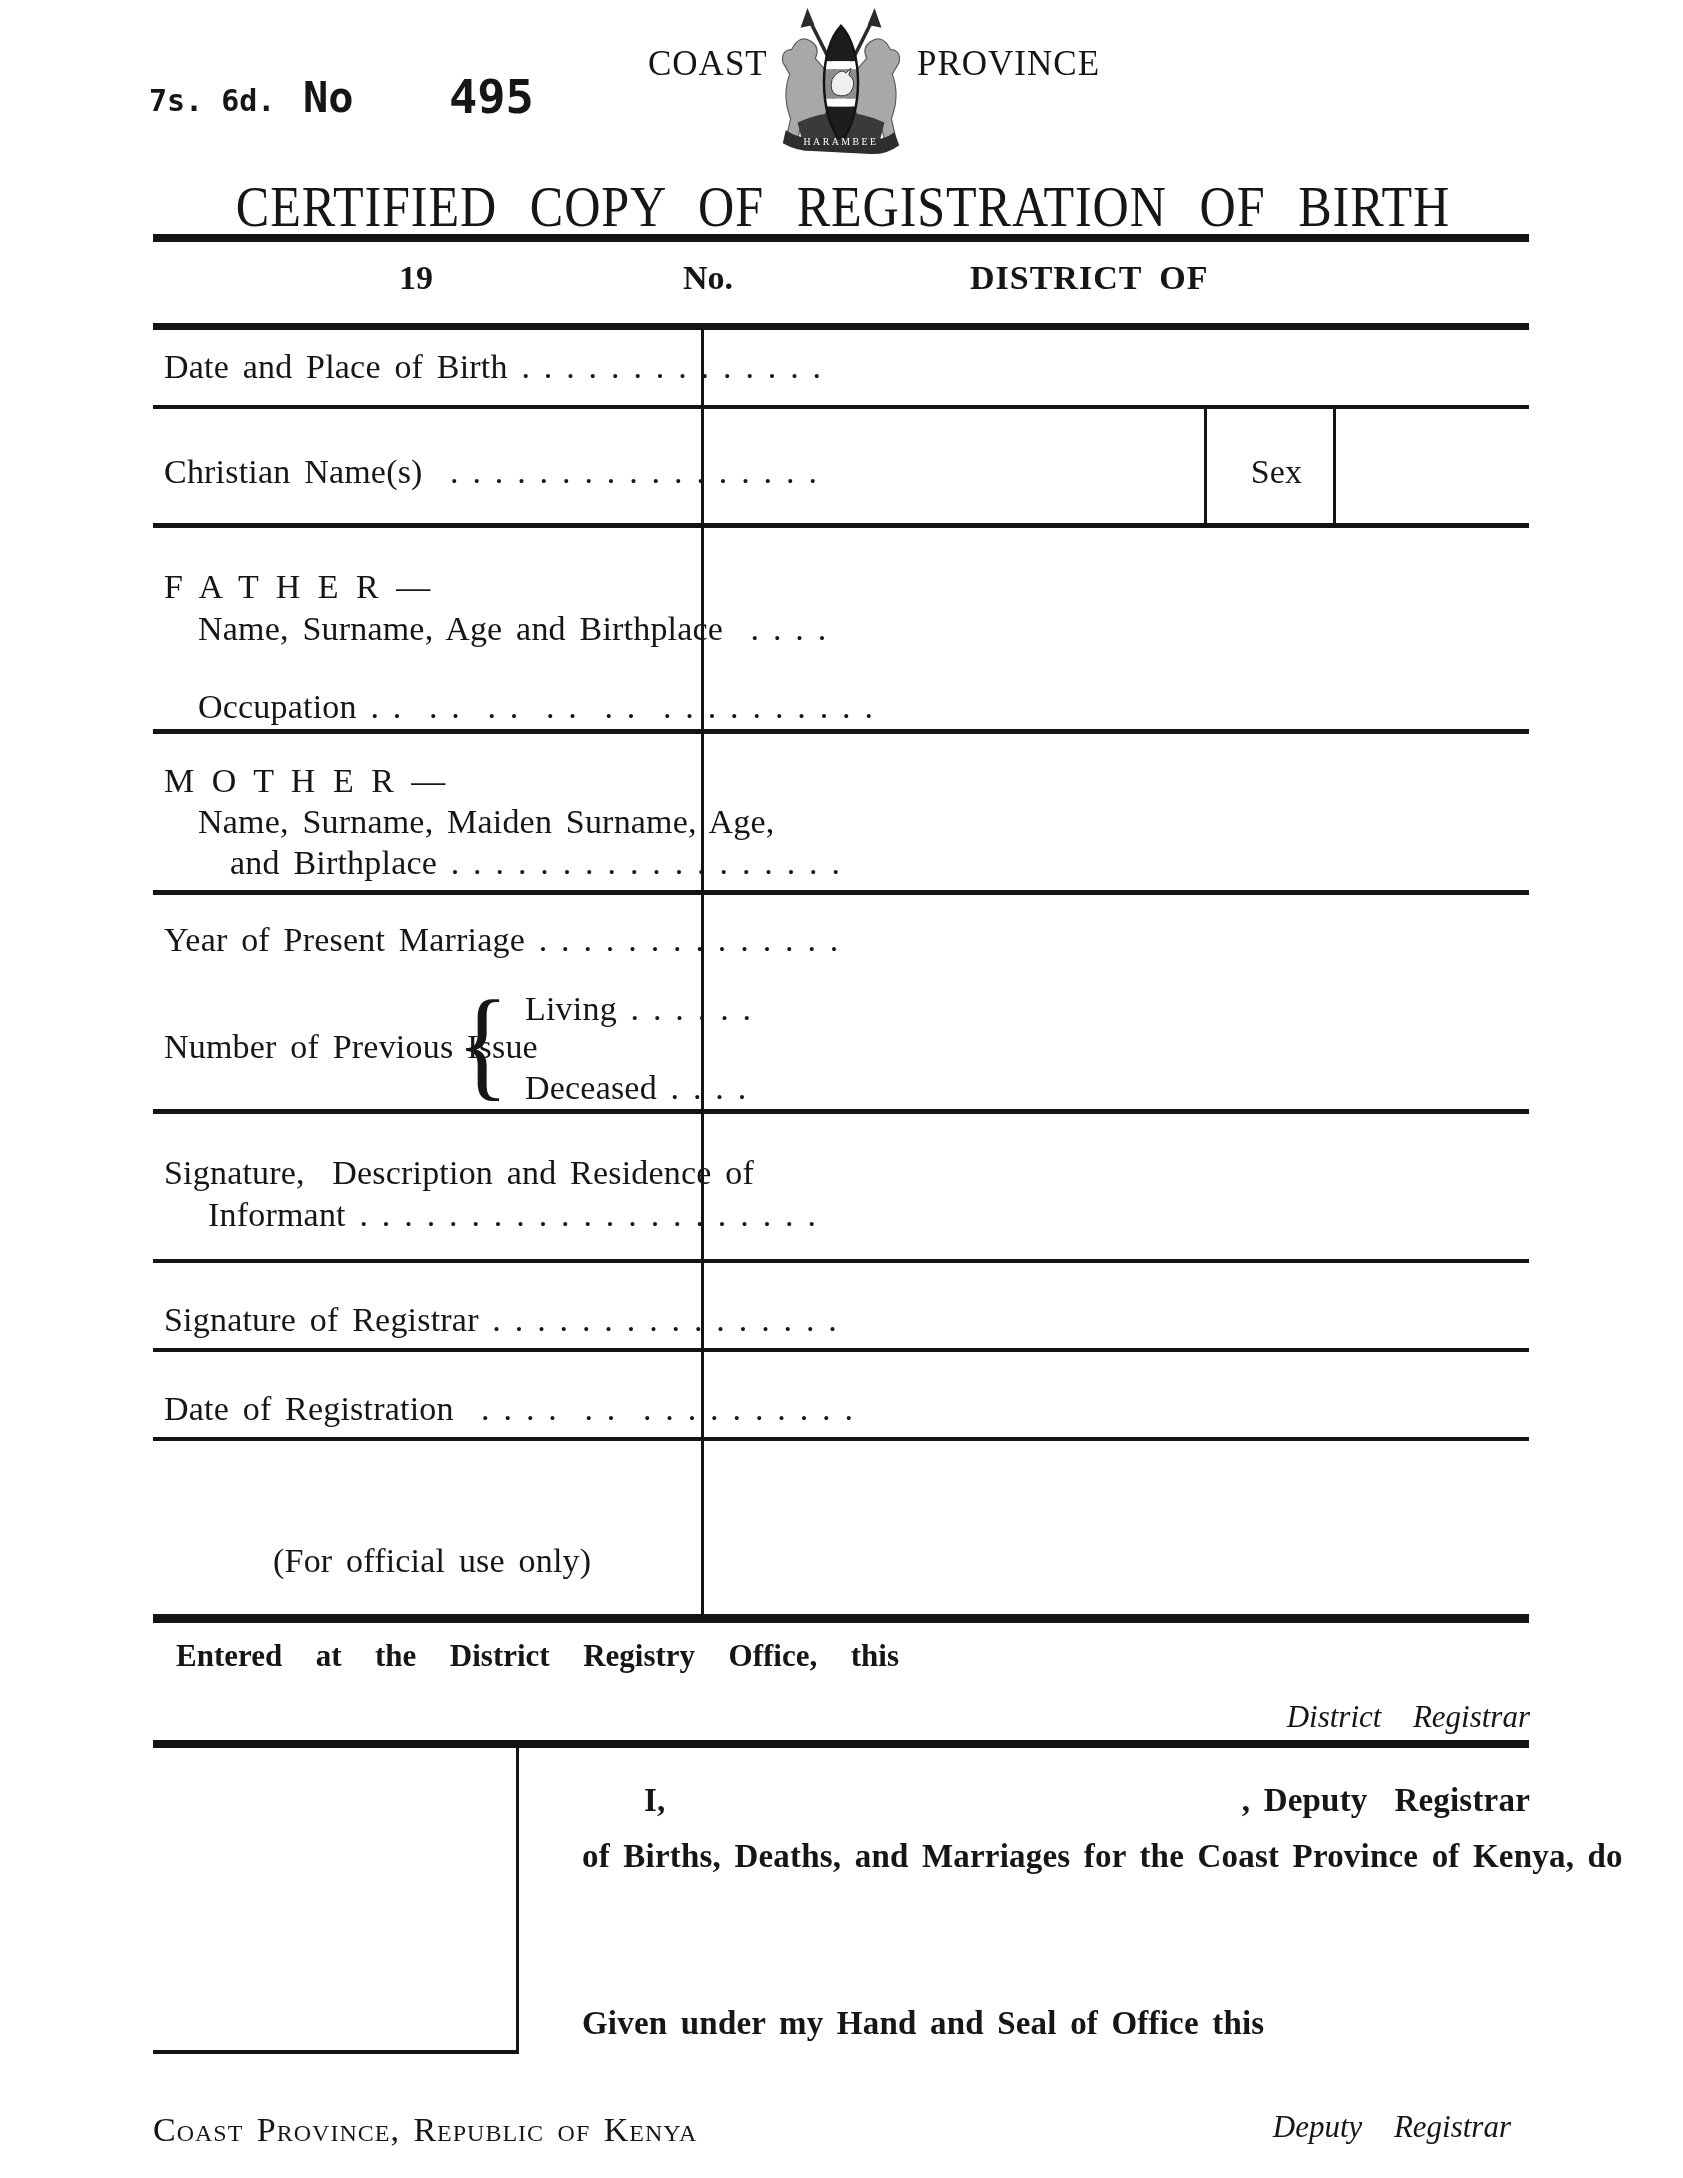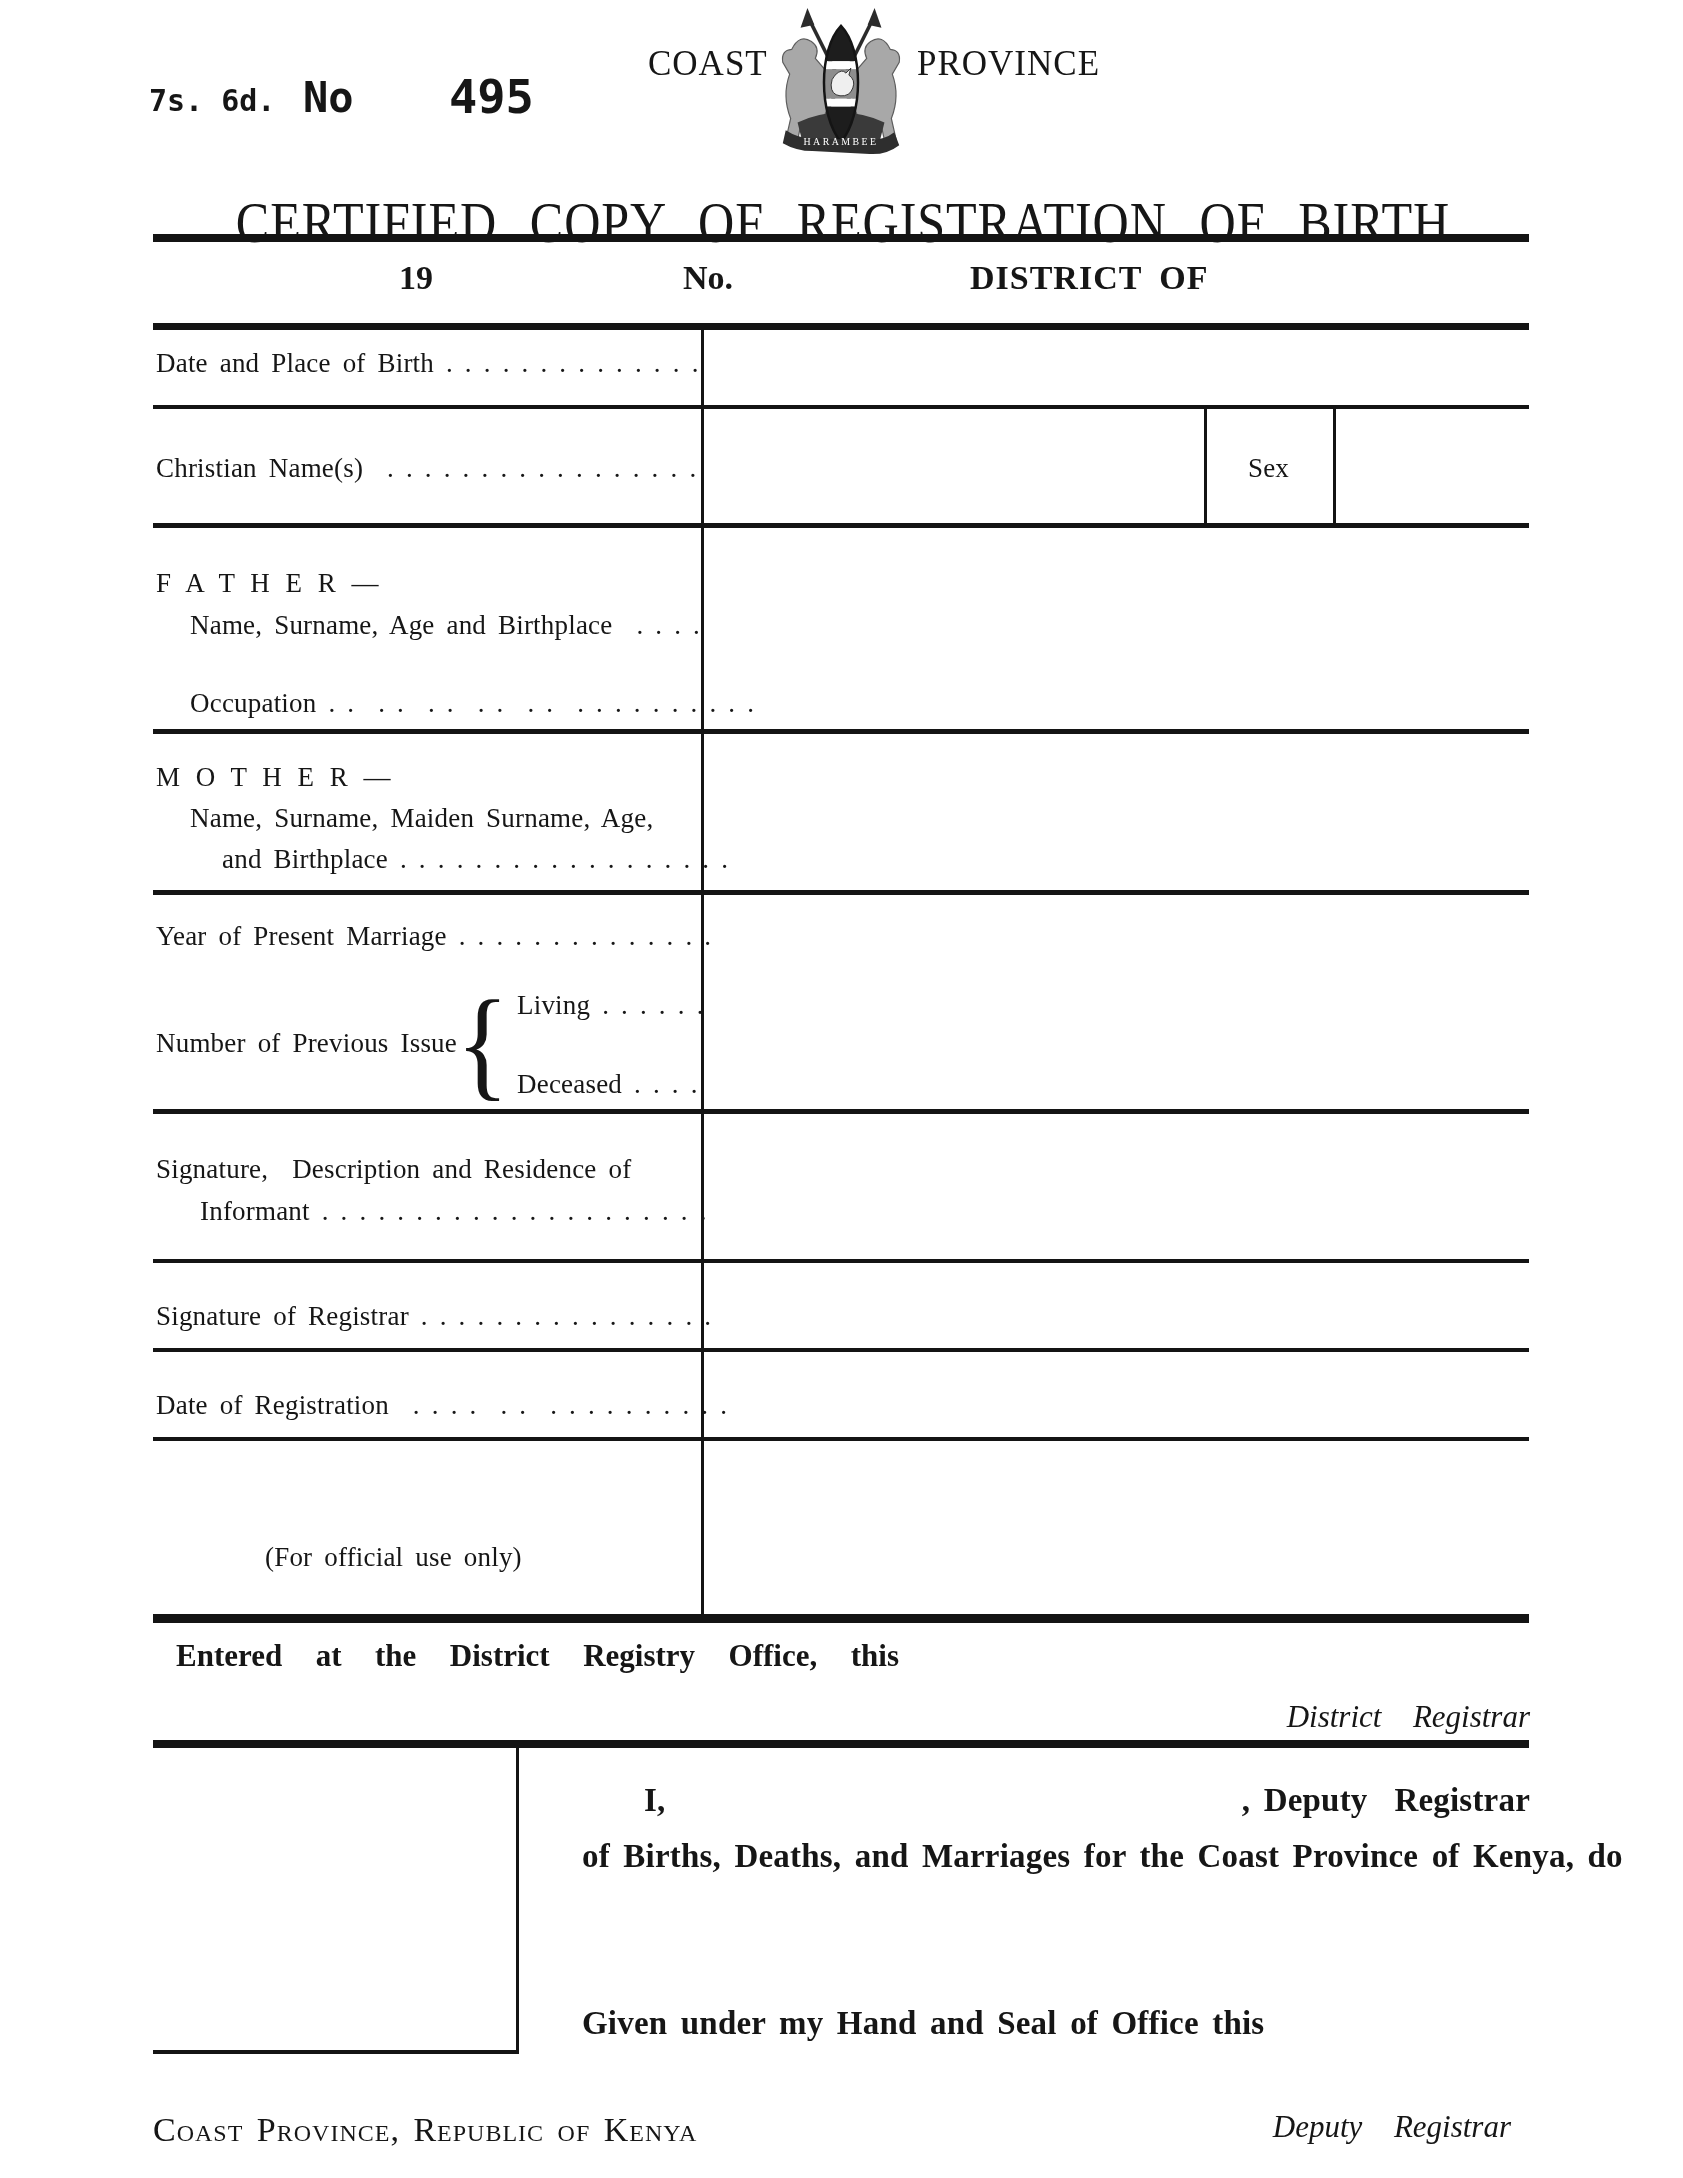--- a/index.html
+++ b/index.html
@@ -5,27 +5,27 @@
   html,body{margin:0;padding:0;background:#e8e8e8;}
   .page{
     position:relative;
     width:1683px;height:2178px;
     background:#ffffff;
     font-family:"Liberation Serif", serif;
     color:#161616;
     overflow:hidden;
   }
   .t{white-space:pre;position:absolute;}
-  .label{font-size:27px;word-spacing:5px;letter-spacing:0.2px;}
+  .label{font-size:34px;word-spacing:5px;letter-spacing:0.2px;margin-left:8px;}
   .hline{position:absolute;background:#141414;}
   .vline{position:absolute;background:#141414;}
   .mono{font-family:"DejaVu Sans Mono", monospace;font-weight:bold;}
   .bold{font-weight:bold;}
   .italic{font-style:italic;}
-  .title-wrap{position:absolute;left:153px;top:174px;width:1376px;text-align:center;margin-top:16px;}
+  .title-wrap{position:absolute;left:153px;top:174px;width:1376px;text-align:center;}
   .title-span{display:inline-block;font-size:57px;letter-spacing:1px;word-spacing:22px;transform:scaleX(0.88);transform-origin:center;white-space:pre;}
   .brace{position:absolute;font-size:123px;font-weight:normal;line-height:1;transform:scaleX(0.9);}
   .smallcaps{font-variant:small-caps;font-size:34px;letter-spacing:1px;word-spacing:4px;}
   .cert{font-size:33px;font-weight:bold;word-spacing:5px;letter-spacing:0.2px;}
   .field{position:absolute;}
 </style>
 </head>
 <body>
 
 <div class="page">

